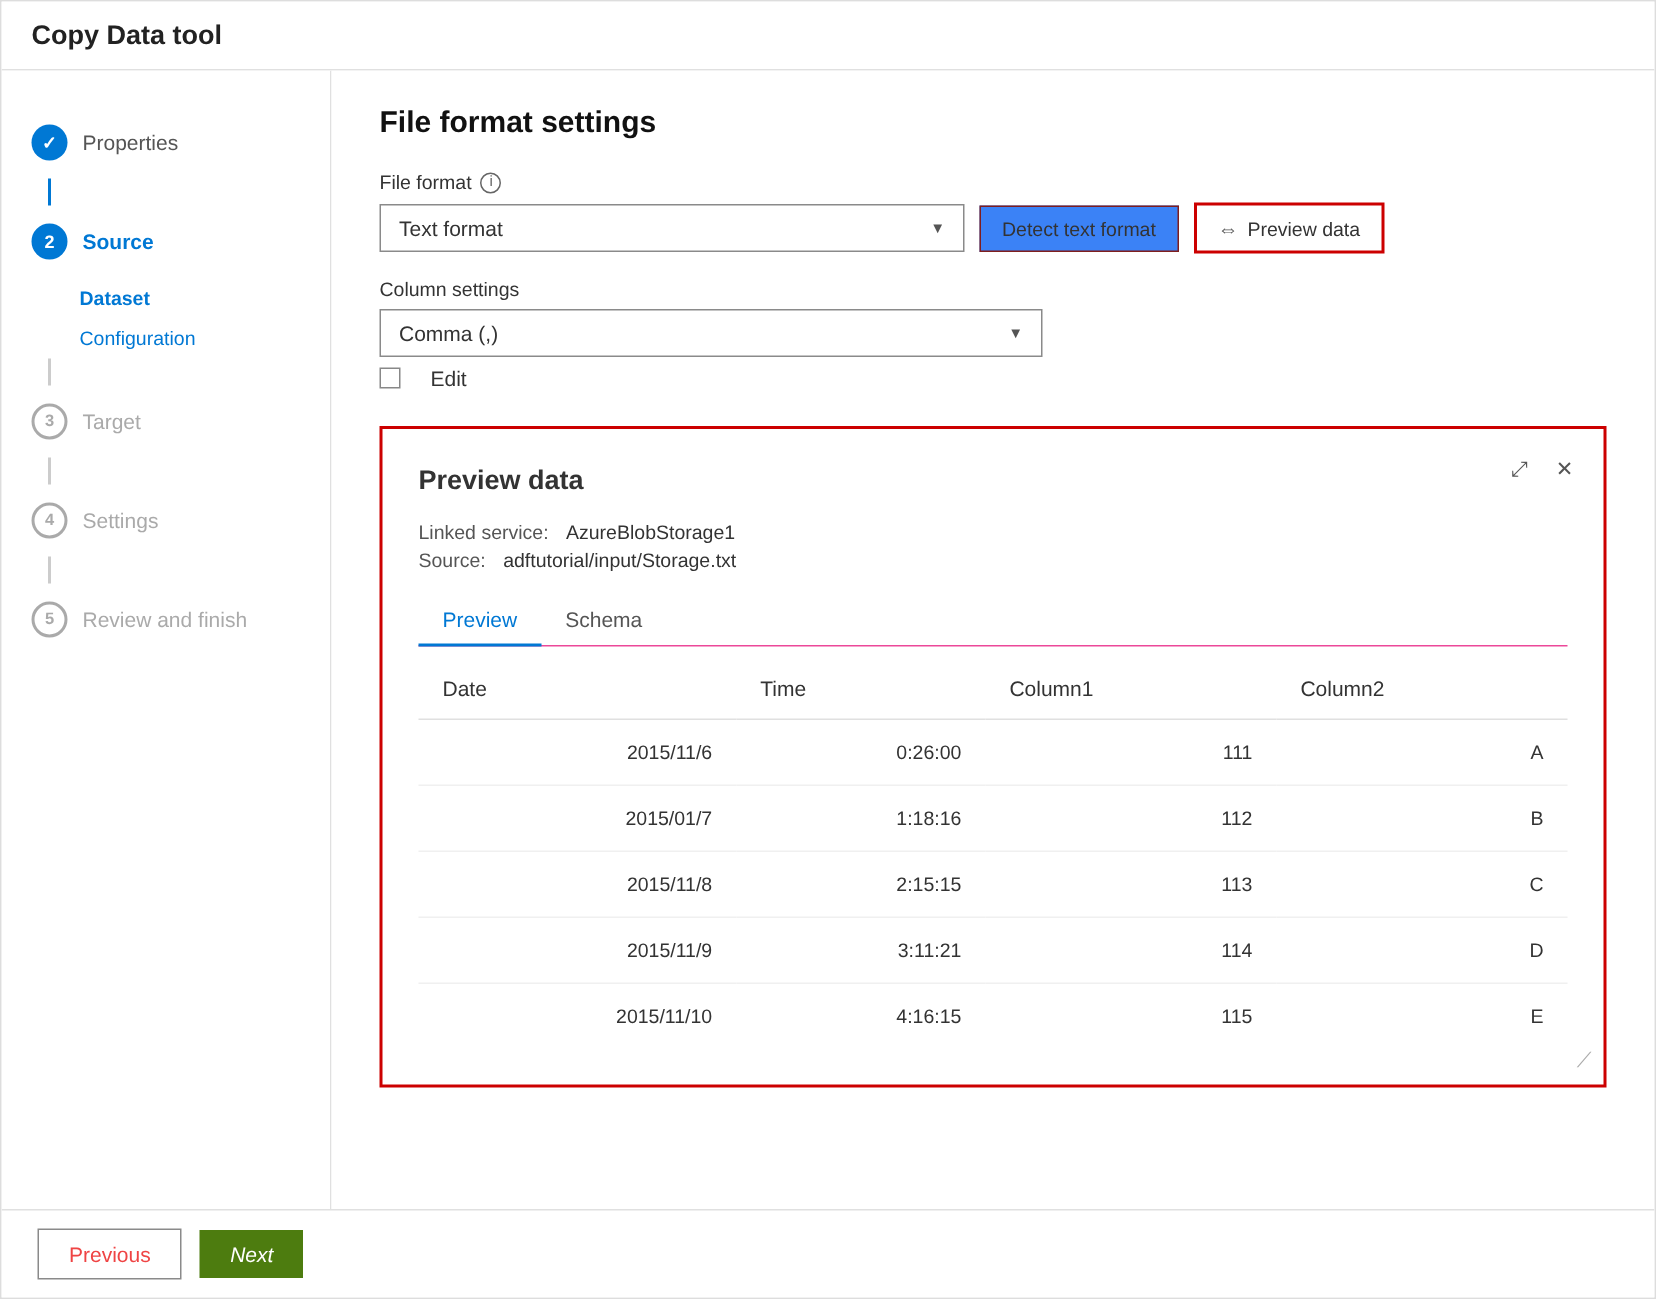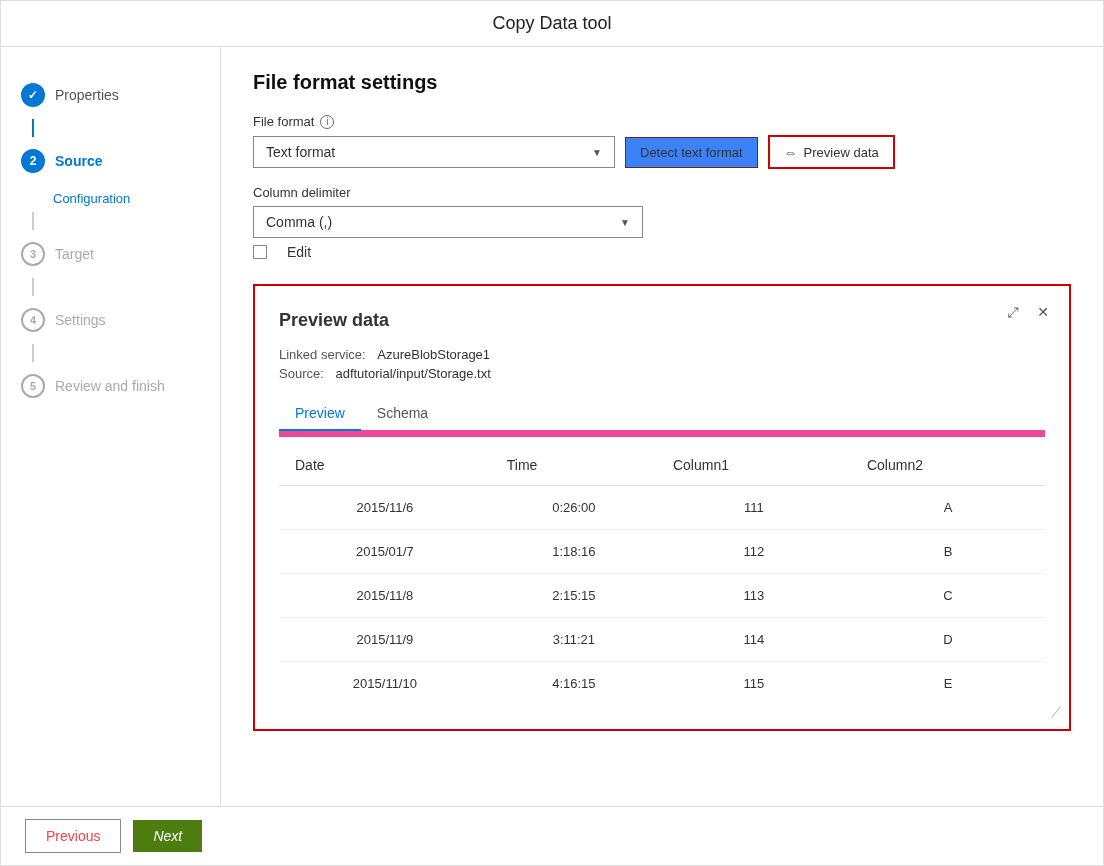--- a/index.html
+++ b/index.html
@@ -1,21 +1,21 @@
 <!DOCTYPE html>
 <html><head>
   <meta charset="utf-8">
   <style>
     * { box-sizing: border-box; margin: 0; padding: 0; }
     body { font-family: 'Segoe UI', Arial, sans-serif; font-size: 14px; color: #333; background: #fff; }
 
     .app-container { display: flex; flex-direction: column; height: 866px; width: 1104px; border: 1px solid #ddd; overflow: hidden; }
 
     .title-bar { padding: 12px 20px; border-bottom: 1px solid #e0e0e0; background: #fff; }
-    .title-bar h1 { font-size: 18px; font-weight: 400; color: #222; text-align: center; }
+    .title-bar h1 { font-size: 18px; font-weight: 700; color: #222; }
 
     .main-content { display: flex; flex: 1; overflow: hidden; }
 
     
     .sidebar { width: 220px; border-right: 1px solid #e0e0e0; padding: 24px 0; background: #fff; flex-shrink: 0; }
     .nav-item { display: flex; align-items: center; padding: 12px 20px; cursor: pointer; color: #555; }
     .nav-item.active { color: #0078d4; font-weight: 600; }
     .nav-item.disabled { color: #aaa; cursor: default; }
     .nav-badge { width: 24px; height: 24px; border-radius: 50%; display: flex; align-items: center; justify-content: center; font-size: 12px; font-weight: 600; margin-right: 10px; flex-shrink: 0; }
     .nav-badge.completed { background: #0078d4; color: #fff; }
@@ -27,48 +27,48 @@
     
     .right-panel { flex: 1; overflow-y: auto; padding: 24px 32px; background: #fff; position: relative; }
 
     .section-title { font-size: 20px; font-weight: 600; margin-bottom: 20px; color: #111; }
 
     .form-label { font-size: 13px; color: #333; margin-bottom: 6px; display: flex; align-items: center; gap: 6px; }
     .info-icon { width: 14px; height: 14px; border-radius: 50%; border: 1px solid #666; display: inline-flex; align-items: center; justify-content: center; font-size: 10px; color: #666; cursor: pointer; }
 
     .file-format-row { display: flex; align-items: center; gap: 10px; margin-bottom: 16px; }
     .dropdown-select { border: 1px solid #8a8a8a; padding: 7px 12px; font-size: 14px; color: #333; background: #fff; display: flex; align-items: center; justify-content: space-between; cursor: pointer; }
-    .dropdown-select.wide { width: 362px; }
-    .dropdown-select.medium { width: 390px; }
+    .dropdown-select.wide { width: 390px; }
+    .dropdown-select.medium { width: 442px; }
     .dropdown-arrow { font-size: 10px; color: #555; }
 
     .detect-btn { padding: 7px 14px; border: 1px solid #7f1d1d; background: #3b82f6; font-size: 13px; color: #333; cursor: pointer; white-space: nowrap; }
     .preview-btn { padding: 7px 14px; border: 2px solid #c00; background: #fff; font-size: 13px; color: #333; cursor: pointer; display: flex; align-items: center; gap: 6px; white-space: nowrap; }
     .preview-icon { font-size: 14px; color: #555; }
 
     .form-group { margin-bottom: 16px; }
     .edit-checkbox-row { display: flex; align-items: center; gap: 20px; margin-top: 6px; }
     .checkbox { width: 14px; height: 14px; border: 1px solid #888; background: #fff; cursor: pointer; }
 
     
     .preview-panel { margin-top: 24px; border: 2px solid #c00; padding: 24px; background: #fff; position: relative; }
     .preview-panel-title { font-size: 18px; font-weight: 600; margin-bottom: 16px; }
     .meta-row { font-size: 13px; color: #333; margin-bottom: 4px; }
     .meta-row span.label { color: #555; }
     .meta-row span.value { margin-left: 8px; }
 
     
-    .tabs { display: flex; border-bottom: 7px solid #ec4899; margin: 16px 0 0 0; }
+    .tabs { display: flex; border-bottom: 1px solid #ec4899; margin: 16px 0 0 0; }
     .tab { padding: 8px 16px; font-size: 14px; cursor: pointer; color: #555; border-bottom: 2px solid transparent; margin-bottom: -1px; }
     .tab.active { color: #0078d4; border-bottom: 2px solid #0078d4; font-weight: 500; }
 
     
     .data-table { width: 100%; border-collapse: collapse; margin-top: 8px; }
     .data-table th { text-align: left; padding: 12px 16px; font-size: 14px; font-weight: 400; color: #333; border-bottom: 1px solid #e0e0e0; background: #fff; }
-    .data-table td { text-align: center; padding: 14px 16px; font-size: 13px; color: #333; border-bottom: 1px solid #f0f0f0; }
+    .data-table td { text-align: right; padding: 14px 16px; font-size: 13px; color: #333; border-bottom: 1px solid #f0f0f0; }
     .data-table tr:last-child td { border-bottom: none; }
 
     
     .panel-controls { position: absolute; top: 16px; right: 16px; display: flex; gap: 10px; }
     .panel-ctrl-btn { width: 20px; height: 20px; display: flex; align-items: center; justify-content: center; cursor: pointer; color: #555; font-size: 14px; }
 
     
     .bottom-bar { border-top: 1px solid #e0e0e0; padding: 12px 24px; display: flex; gap: 12px; justify-content: flex-start; align-items: center; background: #fff; }
     .btn-prev { padding: 8px 20px; border: 1px solid #8a8a8a; background: #fff; font-size: 14px; color: #ef4444; cursor: pointer; }
     .btn-next { padding: 8px 20px; border: none; background: #4d7c0f; font-size: 14px; color: #fff; cursor: pointer; font-style: italic; }
@@ -92,20 +92,23 @@
         <div class="nav-badge completed">✓</div>
         <span>Properties</span>
       </div>
       <div class="nav-connector"></div>
 
       <div class="nav-item active">
         <div class="nav-badge active-badge">2</div>
         <span>Source</span>
       </div>
 
+      <div class="nav-item active" style="padding-left: 52px; font-size: 13px; padding-top: 6px; padding-bottom: 6px;">
+        <span>Dataset</span>
+      </div>
 
       <div class="nav-item" style="padding-left: 52px; font-size: 13px; padding-top: 6px; padding-bottom: 6px; color: #0078d4;">
         <span>Configuration</span>
       </div>
       <div class="nav-connector inactive"></div>
 
       <div class="nav-item disabled">
         <div class="nav-badge inactive">3</div>
         <span>Target</span>
       </div>
@@ -137,21 +140,21 @@
         </div>
         <button class="detect-btn">Detect text format</button>
         <button class="preview-btn">
           <span class="preview-icon">⇔</span>
           <span>Preview data</span>
         </button>
       </div>
 
       <div class="form-group">
         <div class="form-label">
-          <span>Column delimiter</span>
+          <span>Column settings</span>
         </div>
         <div class="dropdown-select medium">
           <span>Comma (,)</span>
           <span class="dropdown-arrow">▼</span>
         </div>
         <div class="edit-checkbox-row">
           <div class="checkbox"></div>
           <span>Edit</span>
         </div>
       </div>

